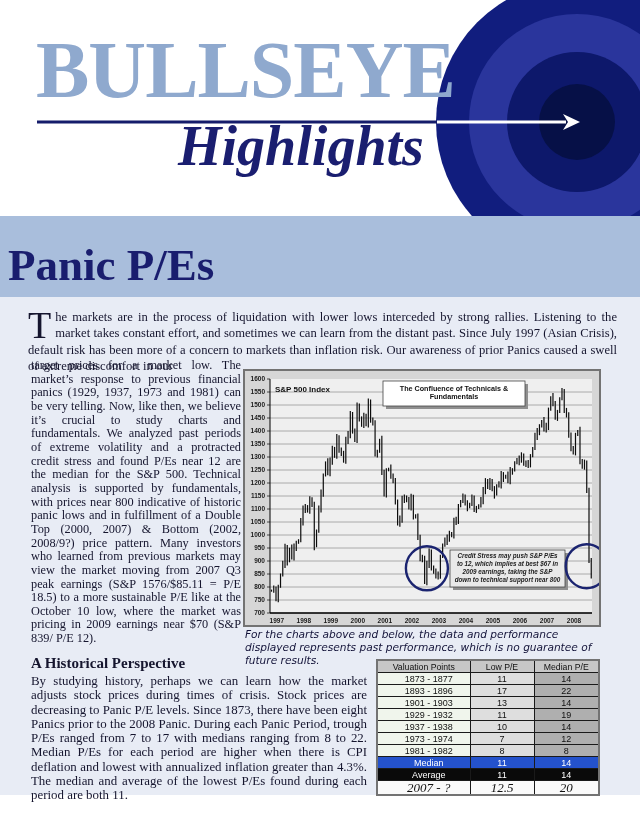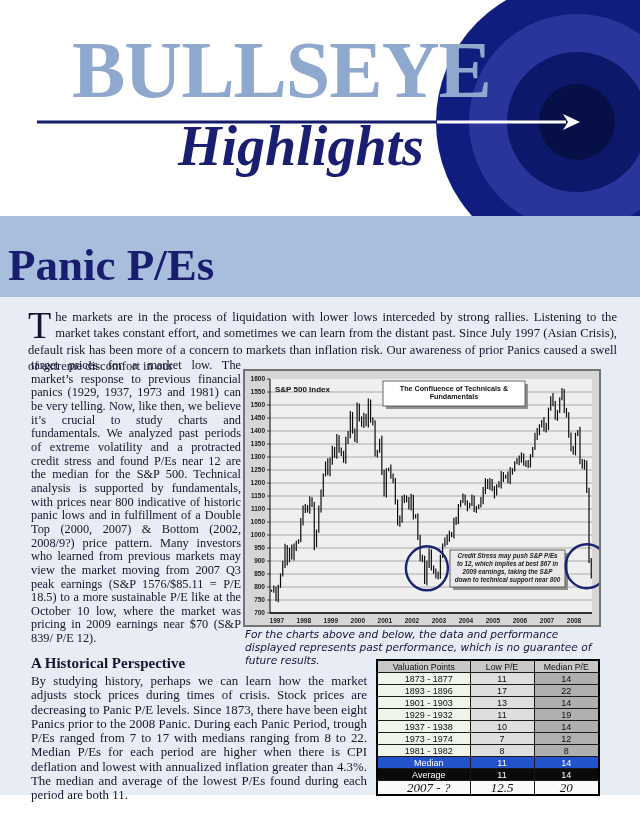--- a/index.html
+++ b/index.html
@@ -6,21 +6,21 @@
     --navy:#1A1E70; --brand:#8FA9CE; --banner:#A9BEDC; --page:#E8ECF5;
     --ink:#15152E; --median-blue:#2452CC;
   }
   html,body{margin:0;padding:0;}
   .page{position:relative;width:640px;height:828px;background:#fff;overflow:hidden;
         font-family:"Liberation Serif",serif;}
   
   .header{position:absolute;left:0;top:0;width:640px;height:216px;background:#fff;overflow:hidden;}
   .header svg{position:absolute;left:0;top:0;}
   .brand{position:absolute;left:36px;top:30px;font-size:80px;font-weight:bold;
-         letter-spacing:-1px;color:var(--brand);line-height:1;margin-left:36px;}
+         letter-spacing:-1px;color:var(--brand);line-height:1;}
   .subtitle{position:absolute;left:178px;top:118px;font-size:56px;font-style:italic;
             font-weight:bold;color:var(--navy);line-height:1;}
   
   .banner{position:absolute;left:0;top:216px;width:640px;height:97px;background:var(--banner);
           display:flex;align-items:center;justify-content:flex-start;padding-left:8px;}
   .banner .title{font-size:45px;font-weight:bold;color:#191D6E;letter-spacing:0;}
   
   .content{position:absolute;left:0;top:297px;width:640px;height:498px;background:var(--page);color:var(--ink);}
   .intro{position:absolute;left:28px;top:12px;width:589px;font-size:12.6px;line-height:16.4px;
          text-align:justify;}
@@ -33,21 +33,21 @@
   .caption{position:absolute;left:245px;top:331px;width:348px;font-family:"DejaVu Sans",sans-serif;
            font-style:italic;font-size:10.6px;line-height:13px;color:#121238;}
   
   .chartbox{position:absolute;left:243px;top:72px;width:358px;height:258px;background:#D6D6D6;
             border:2px solid #737373;box-sizing:border-box;}
   
   .valtable{position:absolute;left:376px;top:362px;border-collapse:collapse;
             font-family:"Liberation Sans",sans-serif;font-size:9px;color:#111;}
   .valtable td,.valtable th{border:1px solid #1a1a1a;text-align:center;padding:0;height:11px;
             line-height:10px;font-weight:normal;}
-  .valtable{border:2px solid #000000;}
+  .valtable{border:2px solid #737373;}
   .valtable th{background:#C7C7C7;font-size:8.7px;}
   .valtable td.c0{background:#F0F5EC;padding-left:10px;}
   .valtable td.c1{background:#DEDEDE;}
   .valtable td.c2{background:#AFAFAF;}
   .valtable tr.median td{background:var(--median-blue);color:#fff;}
   .valtable tr.average td{background:#0A0A0A;color:#fff;}
   .valtable tr.current td{background:#FAFAFA;font-family:"Liberation Serif",serif;
             font-style:italic;font-size:13px;height:13px;}
 </style>
 </head>

